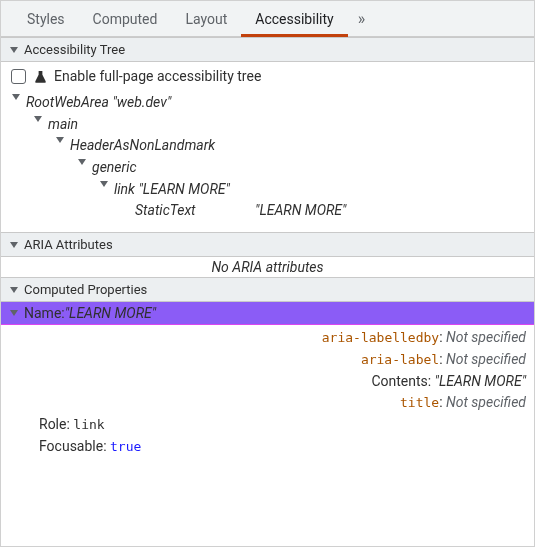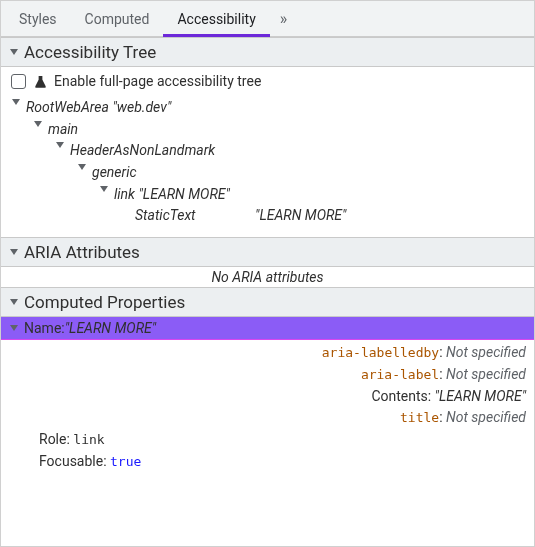--- a/index.html
+++ b/index.html
@@ -12,49 +12,49 @@
     height: 547px;
     overflow: hidden;
     border: 1px solid #d0d0d0;
   }
   .tabs {
     display: flex;
     align-items: center;
     height: 36px;
     border-bottom: 1px solid #ccc;
     background: #f1f3f4;
-    padding: 0 4px;
+    padding: 0 12px;
   }
   .tab {
     padding: 8px 14px;
     color: #5f6368;
     cursor: pointer;
     font-size: 14px;
     height: 36px;
     display: flex;
     align-items: center;
   }
   .tab.active {
     color: #202124;
-    border-bottom: 3px solid #6d28d9;
+    border-bottom: 3px solid #c2410c;
     padding-bottom: 5px;
   }
   .tab-overflow {
     color: #5f6368;
     padding: 0 10px;
     font-size: 16px;
   }
   .section-header {
     background: #eceff1;
     border-top: 1px solid #c9c9c9;
     border-bottom: 1px solid #c9c9c9;
     padding: 4px 8px;
     display: flex;
     align-items: center;
-    font-size: 17px;
+    font-size: 13px;
     color: #303030;
   }
   .section-header:first-of-type { border-top: none; }
   .disclosure {
     display: inline-block;
     width: 10px;
     height: 10px;
     margin-right: 5px;
     color: #5f6368;
   }
@@ -105,20 +105,21 @@
   .not-spec { font-style: italic; color: #5f6368; }
   .mono { font-family: ui-monospace, Menlo, Consolas, monospace; font-size: 13px; }
   .bool-true { color: #1a1aff; font-family: ui-monospace, Menlo, Consolas, monospace; font-size: 13px; }
 </style>
 </head>
 <body>
 
 <div class="tabs">
   <div class="tab">Styles</div>
   <div class="tab">Computed</div>
+  <div class="tab">Layout</div>
   <div class="tab active">Accessibility</div>
   <div class="tab-overflow">»</div>
 </div>
 
 <div class="section-header">
   <span class="disclosure">
     <svg viewBox="0 0 10 10" width="10" height="10">
         <path d="M1 2 L9 2 L5 8 Z" fill="#5f6368"></path>
       </svg>
   </span>

